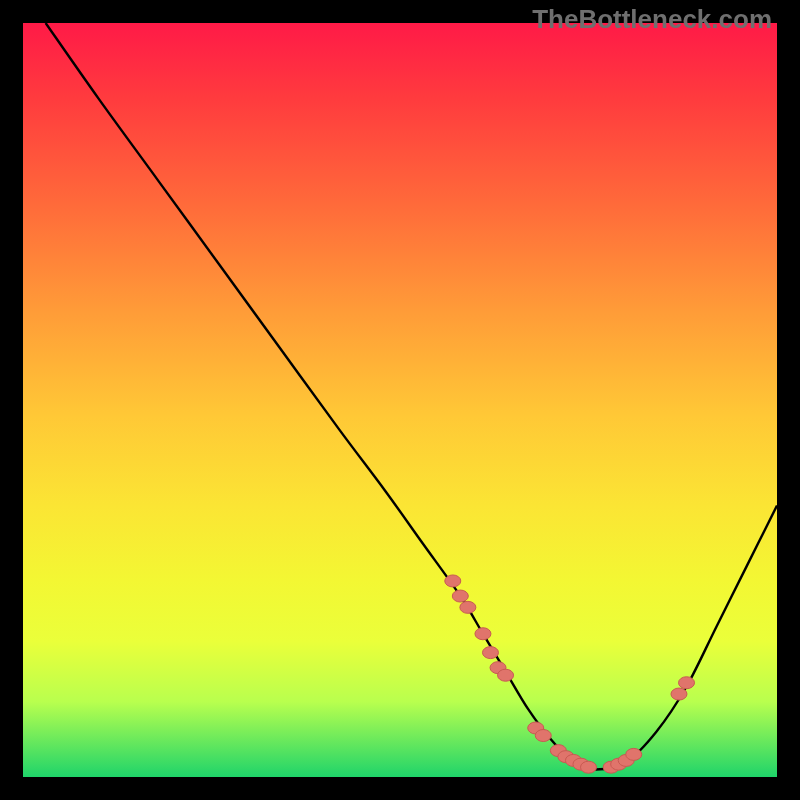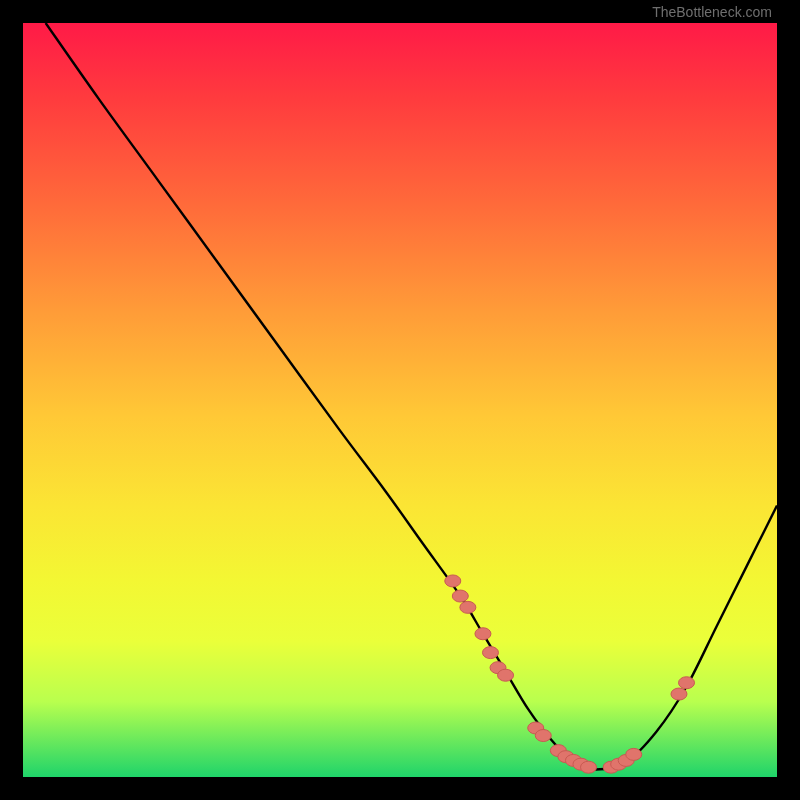--- a/index.html
+++ b/index.html
@@ -9,21 +9,21 @@
   #ff1a47 0%,
   #ff3b3e 10%,
   #ff6a3a 24%,
   #ff9b38 38%,
   #ffc836 52%,
   #fbe534 64%,
   #f3f733 74%,
   #eaff3a 82%,
   #b9ff4e 90%,
   #1fd46a 100%)}
-.watermark{position:absolute;top:4px;right:28px;color:#6f6f6f;font-size:14px;font-weight:400;letter-spacing:0;z-index:20}
+.watermark{position:absolute;top:4px;right:28px;color:#6f6f6f;font-size:26px;font-weight:700;letter-spacing:0;z-index:20}
 svg.curve{position:absolute;inset:0;z-index:10}
 .dot{fill:#e0746b;stroke:#c85a52;stroke-width:1}
 </style>
 </head>
 <body>
 
 <div class="stage">
   <div class="watermark">TheBottleneck.com</div>
   <div class="inner">
     <div class="grad"></div>

